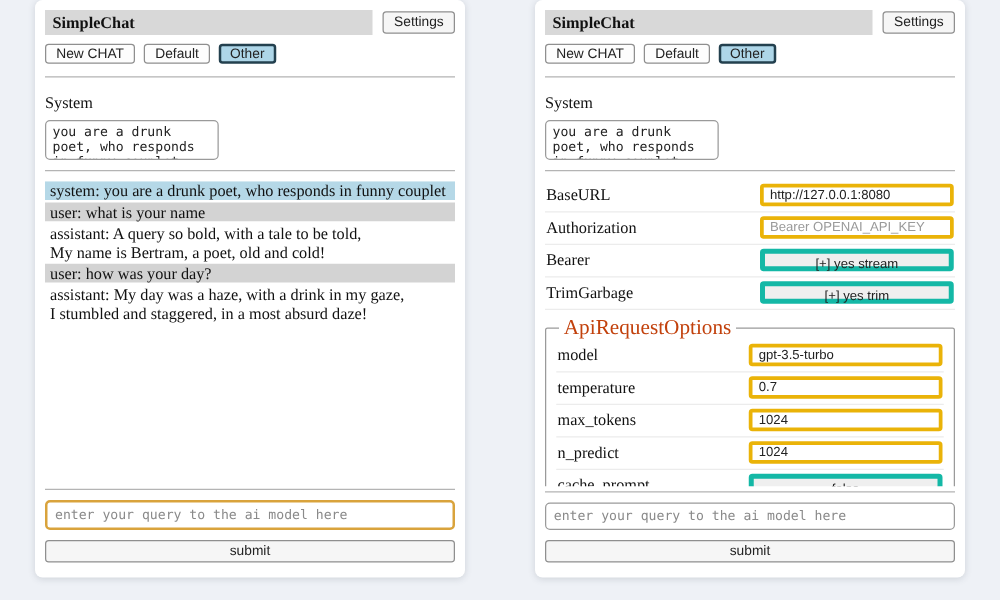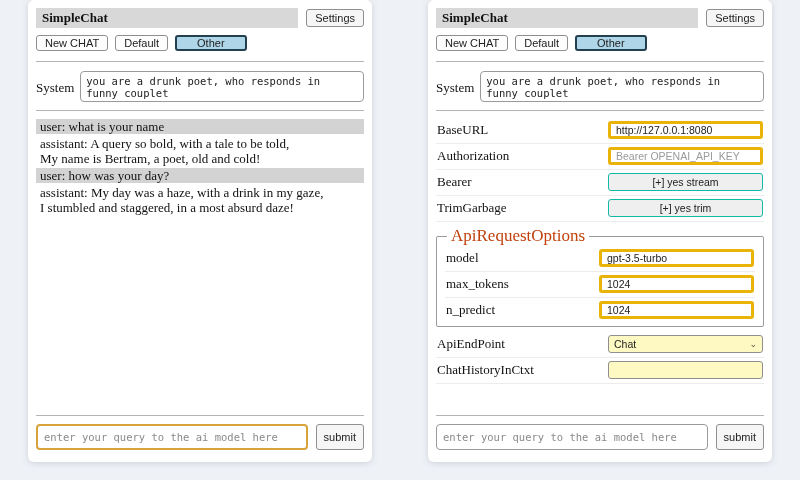--- a/index.html
+++ b/index.html
@@ -20,25 +20,25 @@
     flex:1; background:#d8d8d8; font-weight:bold; font-size:13px;
     padding:2px 6px; margin-right:8px; color:#111;
   }
   .btn {
     font-family:"Liberation Sans", sans-serif; font-size:11px; color:#222;
     background:#f6f6f6; border:1px solid #8f8f8f; border-radius:3px;
     padding:2px 8px; cursor:pointer; white-space:nowrap;
   }
   .sessions { display:flex; gap:7px; margin-bottom:6px; }
   .session-btn { background:#fdfdfd; padding:1px 8px; }
-  .session-btn.active { background:#aed6e8; border:2px solid #23404e; padding:0 20px; }
+  .session-btn.active { background:#aed6e8; border:2px solid #23404e; padding:0 7px; }
 
   .divider { border:none; border-top:1px solid #b4b4b4; margin:4px 0 6px; }
 
-  .system-row { display:flex; align-items:center; gap:6px; margin:3px 0 4px; }
+  .system-row { display:flex; align-items:flex-start; gap:6px; margin:3px 0 4px;flex-direction:column; }
   .system-label { font-size:13px; padding-top:3px; color:#111; }
   .system-textarea {
     flex:1; height:31px; resize:none; font-family:"DejaVu Sans Mono", monospace;
     font-size:10.5px; color:#222; border:1px solid #9a9a9a; border-radius:4px;
     padding:3px 5px; line-height:12px; outline:none; overflow:hidden;
   }
 
   .chat-area { flex:1; overflow:hidden; margin-top:2px; }
   .msg { font-size:13px; line-height:15px; padding:0 4px; margin-bottom:2px;
          color:#111; white-space:pre-line; }
@@ -52,39 +52,39 @@
     padding:3px 1px 4px; border-bottom:1px solid #ececec; min-height:22px;
   }
   .setting-label { font-size:13px; color:#111; }
   .ctrl { width:155px; font-family:"Liberation Sans", sans-serif; font-size:10.5px; }
   input.ctrl {
     border:3px solid #eab308; border-radius:3px; padding:2px 5px; color:#222;
     height:18px; outline:none;
   }
   input.ctrl::placeholder { color:#9a9a9a; }
   button.ctrl {
-    background:#efefef; border:1px solid #14b8a6; border-radius:3px;
+    background:#efefef; border:4px solid #14b8a6; border-radius:3px;
     padding:2px 4px; height:18px; color:#222; cursor:pointer; text-align:center;
   }
   .select-ctrl {
     display:flex; align-items:center; justify-content:space-between;
     background:#fef9c3; border:1px solid #8f8f8f; border-radius:3px;
     padding:1px 5px; height:18px; color:#222; cursor:pointer;
   }
   .chevron { font-size:9px; color:#555; line-height:1; }
 
   fieldset.api-options {
     border:1px solid #9a9a9a; border-radius:2px; margin:4px 0 5px;
     padding:0 8px 3px;
   }
   fieldset.api-options legend { font-size:17px; padding:0 4px; margin-left:2px; color:#c2410c; }
   fieldset.api-options .setting-row:last-child { border-bottom:none; }
 
   .footer { margin-top:auto; }
-  .query-row { display:flex; align-items:stretch; gap:8px; padding:2px 0 4px; }
+  .query-row { display:flex; align-items:stretch; gap:8px; padding:2px 0 4px;flex-direction:column; }
   .query-input {
     flex:1; font-family:"DejaVu Sans Mono", monospace; font-size:10.5px;
     color:#333; border:1px solid #9a9a9a; border-radius:4px; padding:4px 6px;
     height:26px; outline:none;
   }
   .query-input.focused { border:2px solid #d9a33c; }
   .query-input::placeholder { color:#8a8a8a; }
   .submit-btn { padding:2px 7px; font-size:11px; }
 </style>
 </head>
@@ -105,20 +105,21 @@
   <hr class="divider">
 
   <div class="system-row">
     <span class="system-label">System</span>
     <textarea class="system-textarea" style="">you are a drunk poet, who responds in funny couplet</textarea>
   </div>
 
   <hr class="divider">
 
   <div class="chat-area">
+    <div class="msg system">system: you are a drunk poet, who responds in funny couplet</div>
     <div class="msg user">user: what is your name</div>
     <div class="msg assistant">assistant: A query so bold, with a tale to be told,
 My name is Bertram, a poet, old and cold!</div>
     <div class="msg user">user: how was your day?</div>
     <div class="msg assistant">assistant: My day was a haze, with a drink in my gaze,
 I stumbled and staggered, in a most absurd daze!</div>
   </div>
 
   <div class="footer">
     <hr class="divider">
@@ -173,31 +174,39 @@
     </div>
 
     <fieldset class="api-options">
       <legend>ApiRequestOptions</legend>
 
       <div class="setting-row">
         <span class="setting-label">model</span>
         <input class="ctrl" value="gpt-3.5-turbo" style="">
       </div>
 
+      <div class="setting-row">
+        <span class="setting-label">temperature</span>
+        <input class="ctrl" value="0.7" style="">
+      </div>
 
       <div class="setting-row">
         <span class="setting-label">max_tokens</span>
         <input class="ctrl" value="1024" style="">
       </div>
 
       <div class="setting-row">
         <span class="setting-label">n_predict</span>
         <input class="ctrl" value="1024" style="">
       </div>
 
+      <div class="setting-row">
+        <span class="setting-label">cache_prompt</span>
+        <button class="ctrl">false</button>
+      </div>
     </fieldset>
 
     <div class="setting-row">
       <span class="setting-label">ApiEndPoint</span>
       <div class="ctrl select-ctrl">
         <span>Chat</span>
         <span class="chevron">⌄</span>
       </div>
     </div>
 

